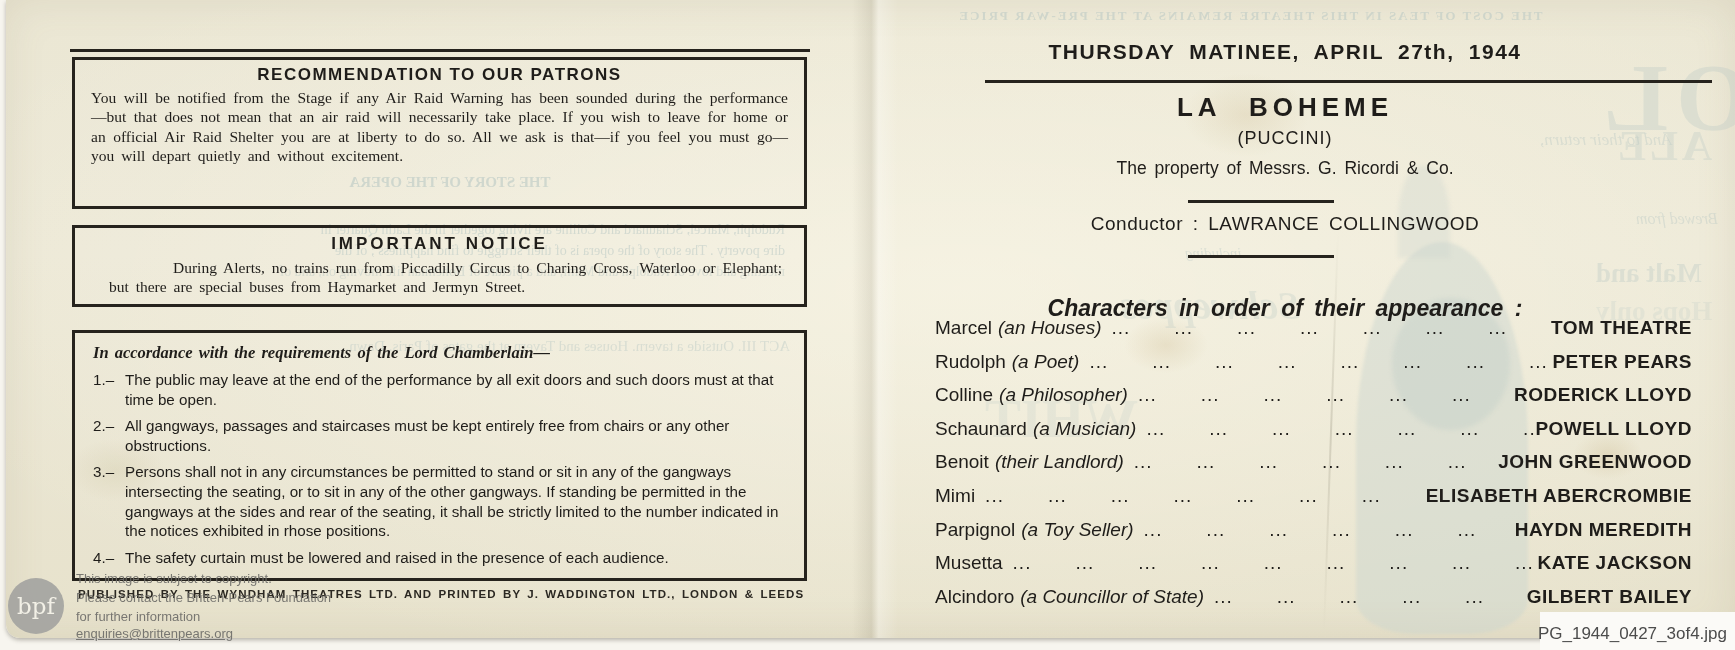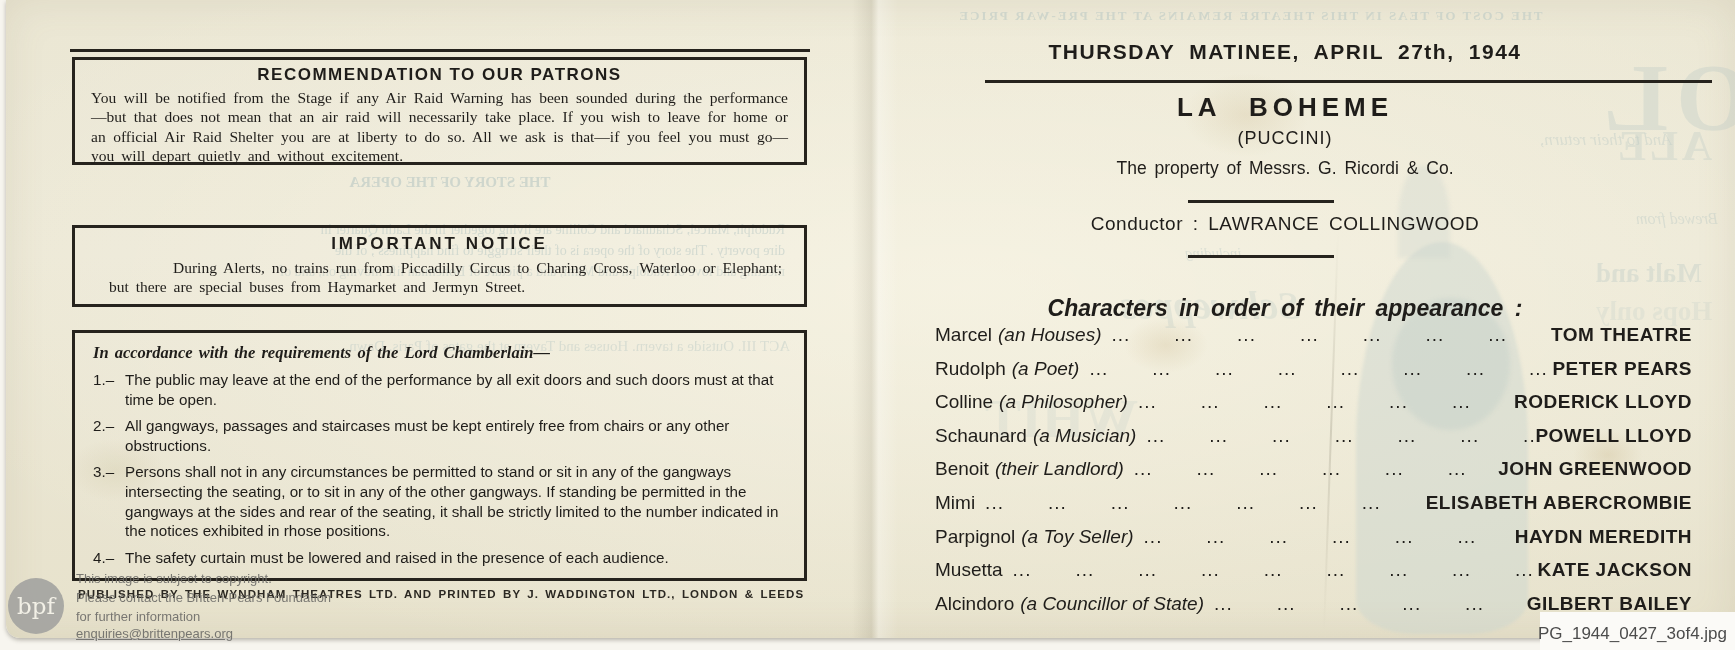--- a/index.html
+++ b/index.html
@@ -59,21 +59,21 @@
   
   .rp-center{position:absolute;left:905px;width:760px;text-align:center;}
   .rp-date{font-size:21px;font-weight:bold;letter-spacing:1.5px;word-spacing:7px;}
   .rp-rule-main{position:absolute;left:985px;top:80px;width:727px;height:3px;background:#26231d;}
   .rp-title{font-size:26px;font-weight:900;letter-spacing:5px;word-spacing:16px;}
   .rp-composer{font-size:18px;letter-spacing:1px;}
   .rp-property{font-size:17.5px;word-spacing:3px;}
   .rp-rule-short{position:absolute;left:1188px;width:146px;height:3px;background:#26231d;}
   .rp-conductor{font-size:19px;letter-spacing:.5px;word-spacing:4px;}
   .rp-cast-head{font-size:23px;font-style:italic;font-weight:bold;word-spacing:5px;margin-top:21px;}
-  .cast{position:absolute;left:935px;top:324px;width:757px;}
+  .cast{position:absolute;left:935px;top:317px;width:757px;}
   .cast-row{display:flex;align-items:baseline;height:33.6px;font-size:19px;}
   .cast-char{white-space:nowrap;}
   .cast-role{white-space:nowrap;font-style:italic;margin-left:6px;}
   .cast-role:empty{margin-left:0;}
   .leader{flex:1;overflow:hidden;white-space:nowrap;padding:0 10px;letter-spacing:1px;}
   .leader::after{content:"...\a0 \a0 \a0 \a0 \a0 \a0 \a0 ...\a0 \a0 \a0 \a0 \a0 \a0 \a0 ...\a0 \a0 \a0 \a0 \a0 \a0 \a0 ...\a0 \a0 \a0 \a0 \a0 \a0 \a0 ...\a0 \a0 \a0 \a0 \a0 \a0 \a0 ...\a0 \a0 \a0 \a0 \a0 \a0 \a0 ...\a0 \a0 \a0 \a0 \a0 \a0 \a0 ...\a0 \a0 \a0 \a0 \a0 \a0 \a0 ...\a0 \a0 \a0 \a0 \a0 \a0 \a0 ...\a0 \a0 \a0 \a0 \a0 \a0 \a0 ...";}
   .cast-perf{white-space:nowrap;font-weight:bold;letter-spacing:.5px;text-align:right;}
 
   
   .scan-patch{position:absolute;left:1540px;top:612px;width:195px;height:38px;background:#fbfaf7;}
@@ -105,21 +105,21 @@
   <div class="ghost" style="left:1540px;top:130px;font-size:17px;font-style:italic;opacity:.4;">And to their return,</div>
   <div class="ghost" style="left:1636px;top:210px;font-size:16px;font-style:italic;opacity:.4;">Brewed from</div>
   <div class="ghost" style="left:1596px;top:258px;font-size:27px;font-weight:bold;opacity:.35;">Malt and</div>
   <div class="ghost" style="left:1596px;top:296px;font-size:27px;font-weight:bold;opacity:.22;">Hops only</div>
   <div class="ghost" style="left:1185px;top:245px;font-size:15px;font-style:italic;opacity:.4;">including</div>
   <div class="ghost" style="left:1120px;top:282px;font-size:40px;font-weight:bold;font-style:italic;opacity:.28;">Schweppes</div>
   <div class="ghost" style="left:985px;top:388px;font-size:54px;font-weight:bold;opacity:.2;">WHIT</div>
 
   <div class="outer-rule" style="top:49px;"></div>
 
-  <div class="rulebox" style="top:57px;height:108px;padding:5px 16px;">
+  <div class="rulebox" style="top:57px;height:152px;padding:5px 16px;">
     <div class="bx-head">RECOMMENDATION TO OUR PATRONS</div>
     <div class="bx-body" style="margin-top:3px;">You will be notified from the Stage if any Air Raid Warning has been sounded during the performance—but that does not mean that an air raid will necessarily take place.  If you wish to leave for home or an official Air Raid Shelter you are at liberty to do so.   All we ask is that—if you feel you must go—you will depart quietly and without excitement.</div>
   </div>
 
   <div class="rulebox" style="top:225px;height:82px;padding:6px 22px;">
     <div class="bx-head" style="letter-spacing:3px;">IMPORTANT  NOTICE</div>
     <div class="bx-body" style="margin-top:4px;text-indent:64px;margin-left:12px;">During Alerts, no trains run from Piccadilly Circus to Charing Cross, Waterloo or Elephant; but there are special buses from Haymarket and Jermyn Street.</div>
   </div>
 
   <div class="rulebox" style="top:330px;height:251px;padding:10px 18px;">

